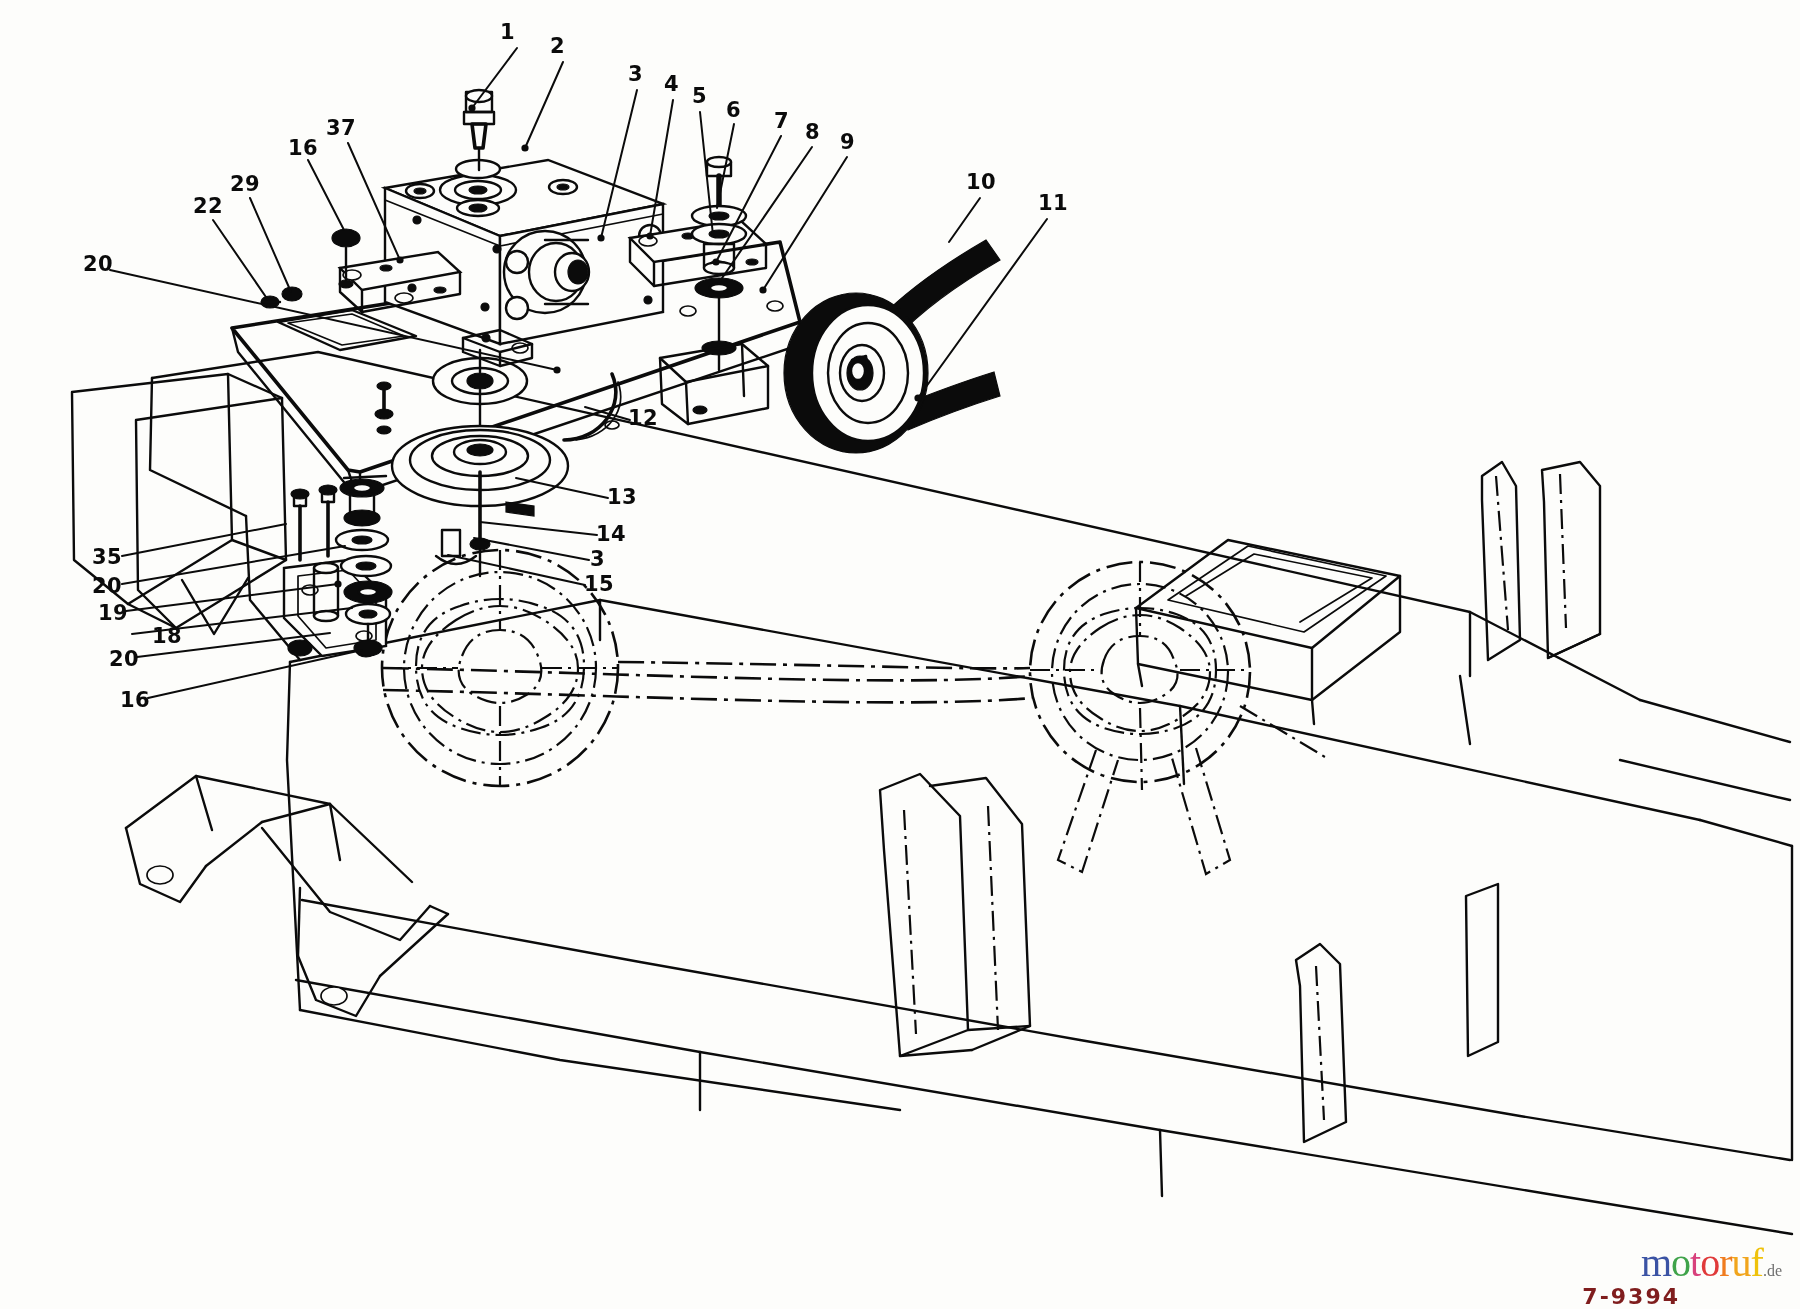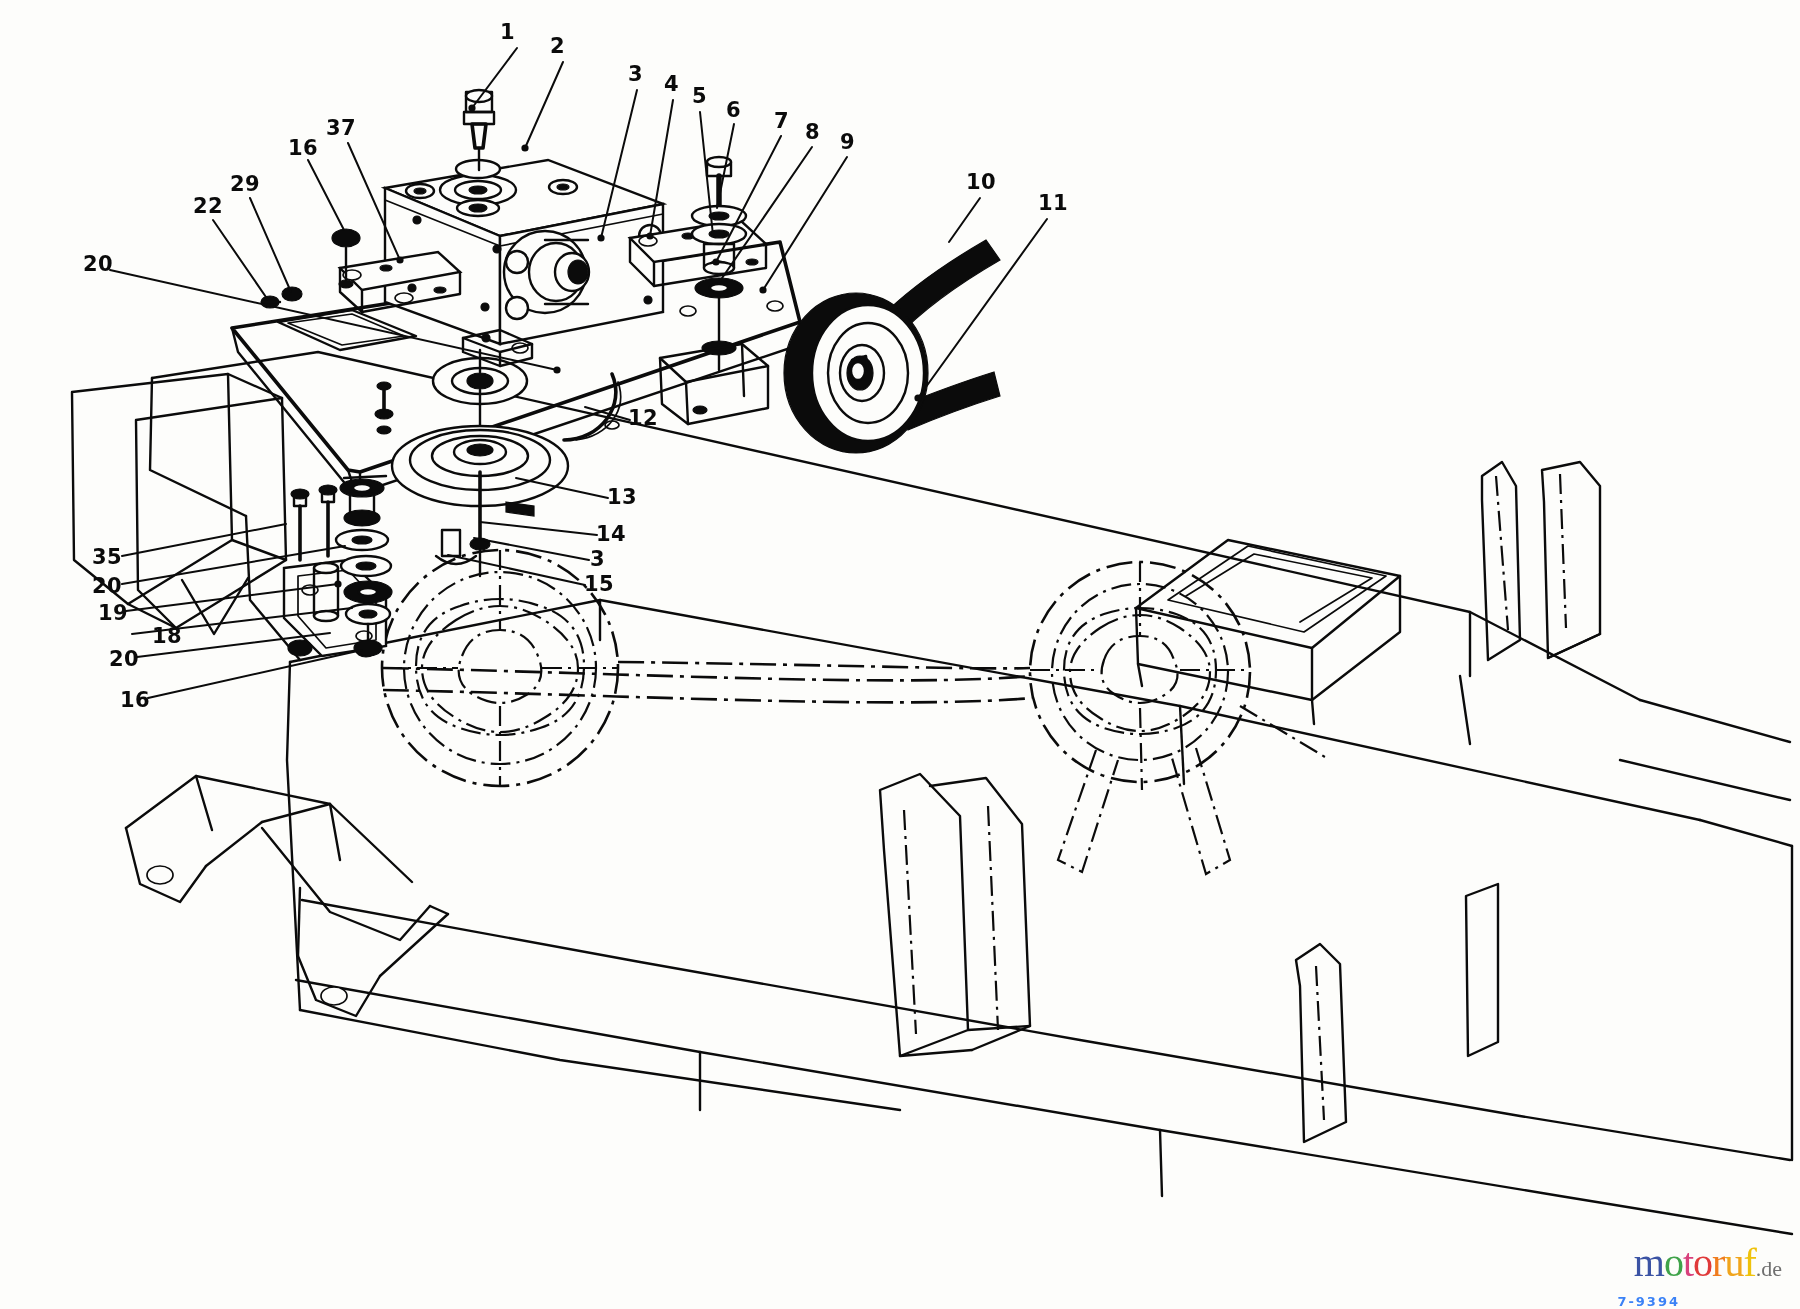--- a/index.html
+++ b/index.html
@@ -39,34 +39,34 @@
     bottom: 26px;
     font-family: "Liberation Serif", serif;
     font-size: 40px;
     font-weight: 400;
     letter-spacing: -1px;
     line-height: 1;
     white-space: nowrap;
   }
   #watermark .wm-l { display: inline-block; }
   #watermark .wm-suffix {
-    font-size: 22px;
+    font-size: 16px;
     color: #6f6f6f;
     vertical-align: baseline;
     letter-spacing: 0;
     text-align: center;
   }
   #partnum {
     position: absolute;
     right: 120px;
     bottom: 0px;
     font-family: "DejaVu Sans", sans-serif;
-    font-size: 13px;
+    font-size: 22px;
     font-weight: 700;
-    color: #3b82f6;
+    color: #7f1d1d;
     letter-spacing: 2px;
     white-space: nowrap;
   }
 </style>
 </head>
 <body>
 
 <div id="page">
 
   <svg id="diagram-svg" viewBox="0 0 1800 1309" xmlns="http://www.w3.org/2000/svg">

